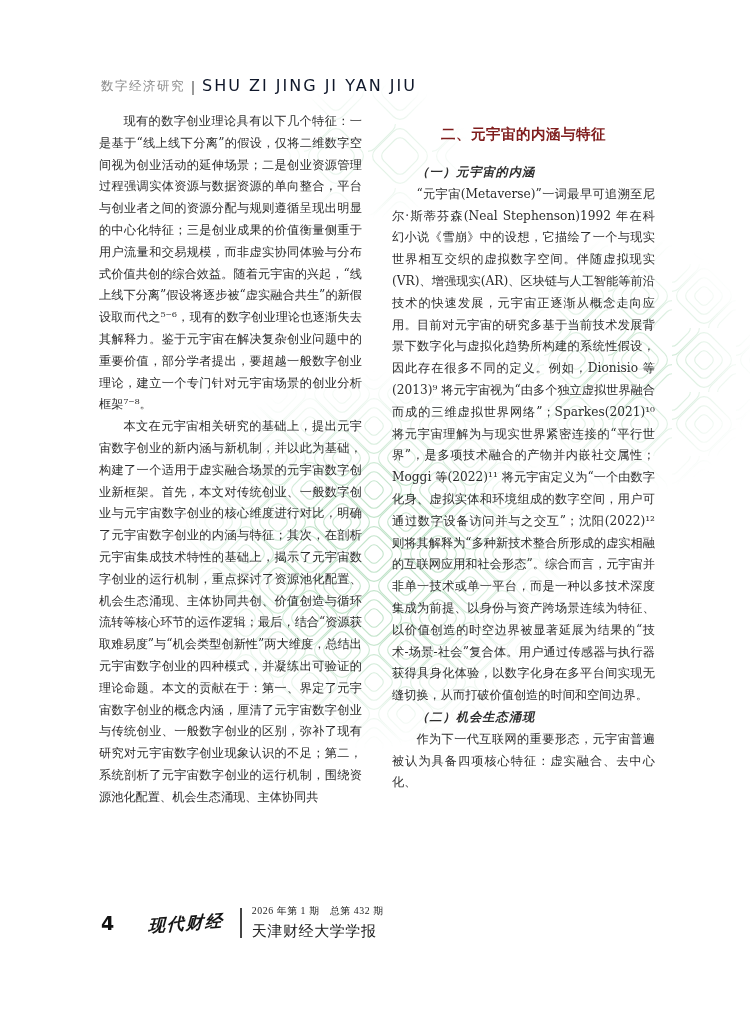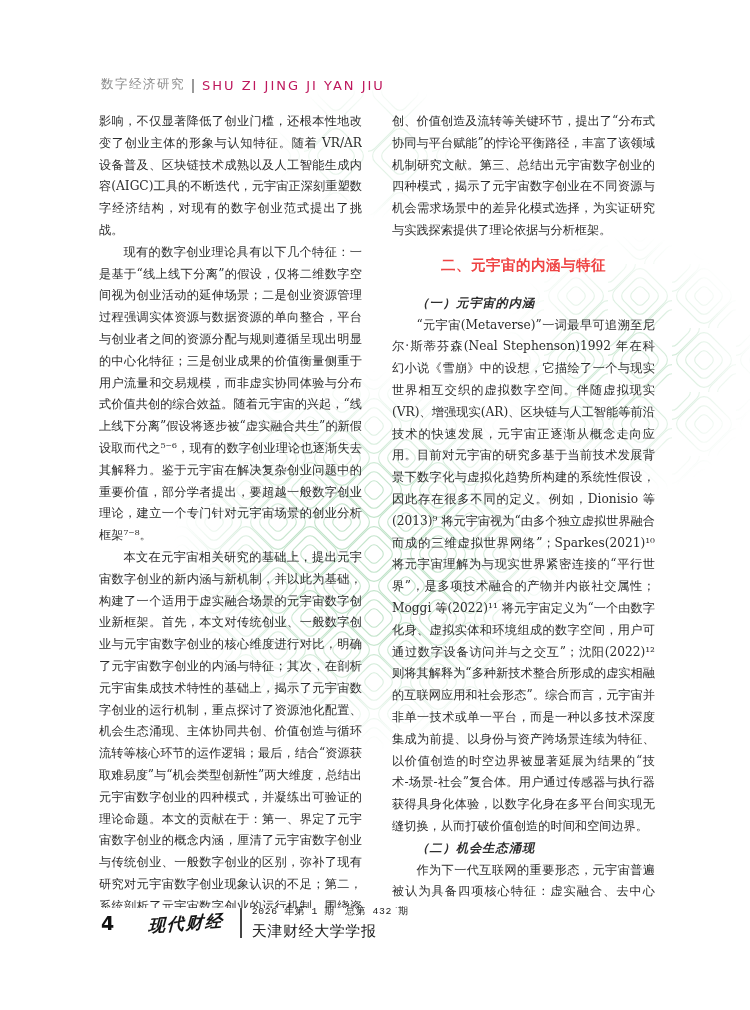--- a/index.html
+++ b/index.html
@@ -17,39 +17,39 @@
     -webkit-mask-image:radial-gradient(ellipse 60% 55% at 50% 50%,rgba(0,0,0,.9) 25%,transparent 72%);
             mask-image:radial-gradient(ellipse 60% 55% at 50% 50%,rgba(0,0,0,.9) 25%,transparent 72%);}
   .wm-c{left:240px;top:60px;width:260px;height:180px;opacity:.25;
     -webkit-mask-image:radial-gradient(ellipse 55% 55% at 50% 50%,rgba(0,0,0,.9) 25%,transparent 70%);
             mask-image:radial-gradient(ellipse 55% 55% at 50% 50%,rgba(0,0,0,.9) 25%,transparent 70%);}
   
   .header{position:absolute;left:101px;top:76px;display:flex;align-items:flex-end;
     font-family:"DejaVu Sans","Liberation Sans",sans-serif;}
   .header .cn{font-size:12.5px;color:#8b8b8b;letter-spacing:1.5px;}
   .header .bar{width:2px;height:14px;background:#9a9a9a;margin:0 8px 0 7px;}
-  .header .py{font-size:13px;color:#be185d;letter-spacing:2px;}
+  .header .py{font-size:16px;color:#0f172a;letter-spacing:2px;}
   
   .columns{position:absolute;left:99px;top:111px;width:556px;display:flex;gap:30px;}
   .col{width:263px;height:797px;overflow:hidden;}
   .col p{margin:0;text-indent:2em;font-size:12.2px;line-height:21.8px;
     text-align:justify;color:#2d2d2d;}
   .col p.noindent{text-indent:0;}
-  .sec-heading{margin:14px 0 18px;font-size:14.5px;font-weight:bold;color:#ef4444;
+  .sec-heading{margin:14px 0 18px;font-size:14.5px;font-weight:bold;color:#7f1d1d;
     text-align:center;letter-spacing:.5px;
     font-family:"DejaVu Sans","Liberation Sans",sans-serif;}
   .kaiti{font-style:italic;letter-spacing:1px;font-weight:bold;}
   
   .footer{position:absolute;left:101px;top:905px;display:flex;align-items:center;}
   .pageno{font-size:19px;font-weight:bold;color:#111;
     font-family:"DejaVu Sans","Liberation Sans",sans-serif;}
   .logo{margin-left:34px;font-size:17px;font-weight:bold;font-style:italic;color:#151515;
     letter-spacing:2px;transform:rotate(-4deg) skewX(-6deg);display:inline-block;}
   .fdiv{width:1.5px;height:30px;background:#444;margin:0 10px 0 16px;}
-  .fmeta{font-family:Liberation Mono, monospace;color:#222;}
+  .fmeta{font-family:Liberation Serif, serif;color:#222;}
   .fmeta .l1{font-size:9.8px;letter-spacing:.6px;margin-bottom:4px;}
   .fmeta .l2{font-size:15px;letter-spacing:.6px;}
 </style>
 </head>
 <body>
 
 <div class="page">
 
   <div class="wm wm-a">
     <svg width="440" height="460" xmlns="http://www.w3.org/2000/svg">
@@ -131,26 +131,24 @@
   </div>
 
   <div class="header">
     <span class="cn">数字经济研究</span>
     <span class="bar"></span>
     <span class="py">SHU ZI JING JI YAN JIU</span>
   </div>
 
   <div class="columns">
     <div class="col">
-      <p class="noindent">影响，不仅显著降低了创业门槛，还根本性地改变了创业主体的形象与认知特征。随着 VR/AR 设备普及、区块链技术成熟以及人工智能生成内容(AIGC)工具的不断迭代，元宇宙正深刻重塑数字经济结构，对现有的数字创业范式提出了挑战。</p>
       <p>现有的数字创业理论具有以下几个特征：一是基于“线上线下分离”的假设，仅将二维数字空间视为创业活动的延伸场景；二是创业资源管理过程强调实体资源与数据资源的单向整合，平台与创业者之间的资源分配与规则遵循呈现出明显的中心化特征；三是创业成果的价值衡量侧重于用户流量和交易规模，而非虚实协同体验与分布式价值共创的综合效益。随着元宇宙的兴起，“线上线下分离”假设将逐步被“虚实融合共生”的新假设取而代之⁵⁻⁶，现有的数字创业理论也逐渐失去其解释力。鉴于元宇宙在解决复杂创业问题中的重要价值，部分学者提出，要超越一般数字创业理论，建立一个专门针对元宇宙场景的创业分析框架⁷⁻⁸。</p>
       <p>本文在元宇宙相关研究的基础上，提出元宇宙数字创业的新内涵与新机制，并以此为基础，构建了一个适用于虚实融合场景的元宇宙数字创业新框架。首先，本文对传统创业、一般数字创业与元宇宙数字创业的核心维度进行对比，明确了元宇宙数字创业的内涵与特征；其次，在剖析元宇宙集成技术特性的基础上，揭示了元宇宙数字创业的运行机制，重点探讨了资源池化配置、机会生态涌现、主体协同共创、价值创造与循环流转等核心环节的运作逻辑；最后，结合“资源获取难易度”与“机会类型创新性”两大维度，总结出元宇宙数字创业的四种模式，并凝练出可验证的理论命题。本文的贡献在于：第一、界定了元宇宙数字创业的概念内涵，厘清了元宇宙数字创业与传统创业、一般数字创业的区别，弥补了现有研究对元宇宙数字创业现象认识的不足；第二，系统剖析了元宇宙数字创业的运行机制，围绕资源池化配置、机会生态涌现、主体协同共</p>
     </div>
     <div class="col">
-      <p class="noindent">创、价值创造及流转等关键环节，提出了“分布式协同与平台赋能”的悖论平衡路径，丰富了该领域机制研究文献。第三、总结出元宇宙数字创业的四种模式，揭示了元宇宙数字创业在不同资源与机会需求场景中的差异化模式选择，为实证研究与实践探索提供了理论依据与分析框架。</p>
       <div class="sec-heading">二、元宇宙的内涵与特征</div>
       <p class="kaiti">（一）元宇宙的内涵</p>
       <p>“元宇宙(Metaverse)”一词最早可追溯至尼尔·斯蒂芬森(Neal Stephenson)1992 年在科幻小说《雪崩》中的设想，它描绘了一个与现实世界相互交织的虚拟数字空间。伴随虚拟现实(VR)、增强现实(AR)、区块链与人工智能等前沿技术的快速发展，元宇宙正逐渐从概念走向应用。目前对元宇宙的研究多基于当前技术发展背景下数字化与虚拟化趋势所构建的系统性假设，因此存在很多不同的定义。例如，Dionisio 等(2013)⁹ 将元宇宙视为“由多个独立虚拟世界融合而成的三维虚拟世界网络”；Sparkes(2021)¹⁰ 将元宇宙理解为与现实世界紧密连接的“平行世界”，是多项技术融合的产物并内嵌社交属性；Moggi 等(2022)¹¹ 将元宇宙定义为“一个由数字化身、虚拟实体和环境组成的数字空间，用户可通过数字设备访问并与之交互”；沈阳(2022)¹² 则将其解释为“多种新技术整合所形成的虚实相融的互联网应用和社会形态”。综合而言，元宇宙并非单一技术或单一平台，而是一种以多技术深度集成为前提、以身份与资产跨场景连续为特征、以价值创造的时空边界被显著延展为结果的“技术-场景-社会”复合体。用户通过传感器与执行器获得具身化体验，以数字化身在多平台间实现无缝切换，从而打破价值创造的时间和空间边界。</p>
       <p class="kaiti">（二）机会生态涌现</p>
       <p>作为下一代互联网的重要形态，元宇宙普遍被认为具备四项核心特征：虚实融合、去中心化、</p>
     </div>
   </div>
 
   <div class="footer">
     <span class="pageno">4</span>

